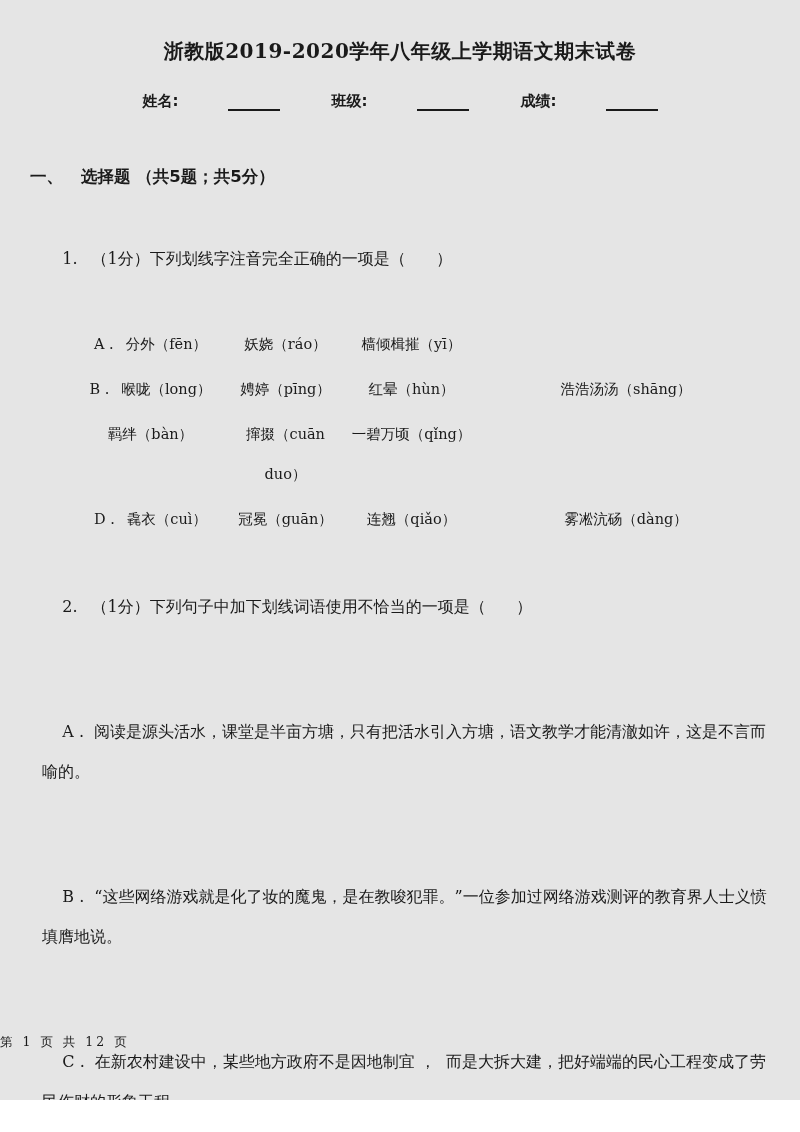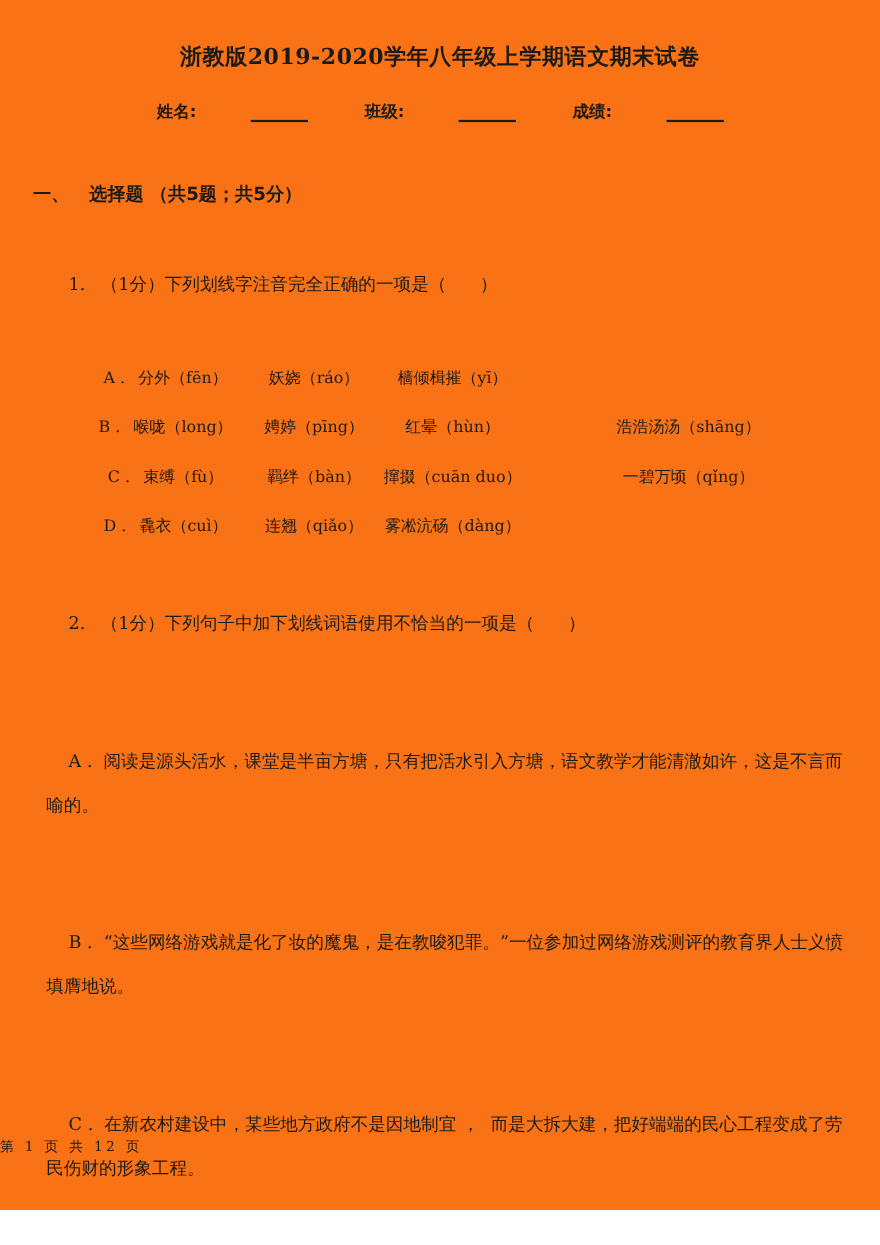--- a/index.html
+++ b/index.html
@@ -1,20 +1,20 @@
 <!DOCTYPE html>
 <html><head>
 <meta charset="utf-8">
 <style>
   html, body { margin:0; padding:0; background:#ffffff; }
   .page {
     position:relative;
     width:800px; height:1100px;
     margin:0 auto;
-    background:#f97316;
+    background:#e5e5e5;
     color:#1a1a1a;
     font-family:"DejaVu Serif","Liberation Serif",serif;
     box-sizing:border-box;
     padding-top:38px;
     overflow:hidden;
   }
   .title {
     margin:0;
     text-align:center;
     font-size:20px;
@@ -111,27 +111,27 @@
       <span>妖娆（ráo）</span>
       <span>樯倾楫摧（yī）</span>
     </div>
     <div class="pinyin-row">
       <span><span class="opt-label">B .</span><span>喉咙（long）</span></span>
       <span>娉婷（pīng）</span>
       <span>红晕（hùn）</span>
       <span>浩浩汤汤（shāng）</span>
     </div>
     <div class="pinyin-row">
-      <span><span class="opt-label">C .</span><span>束缚（fù）</span></span>
       <span>羁绊（bàn）</span>
       <span>撺掇（cuān duo）</span>
       <span>一碧万顷（qǐng）</span>
     </div>
     <div class="pinyin-row">
       <span><span class="opt-label">D .</span><span>毳衣（cuì）</span></span>
+      <span>冠冕（guān）</span>
       <span>连翘（qiǎo）</span>
       <span>雾凇沆砀（dàng）</span>
     </div>
   </div>
 
   <p class="para q-stem">
     <span class="q-num">2.</span><span>（1分）下列句子中加下划线词语使用不恰当的一项是（      ）</span>
   </p>
   <p class="para">
     <span class="opt-label">A .</span><span>阅读是源头活水，课堂是半亩方塘，只有把活水引入方塘，语文教学才能清澈如许，这是不言而喻的。</span>

